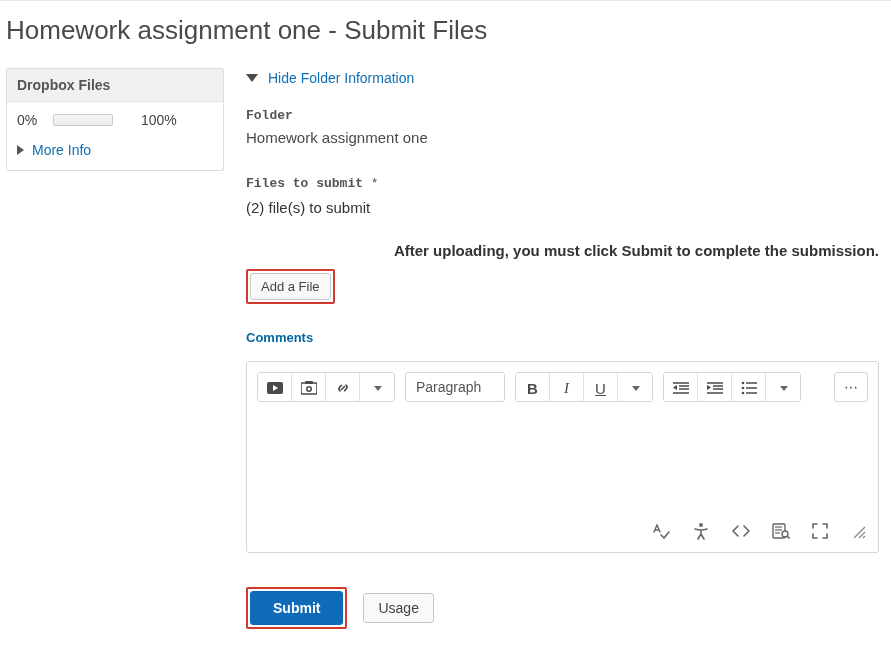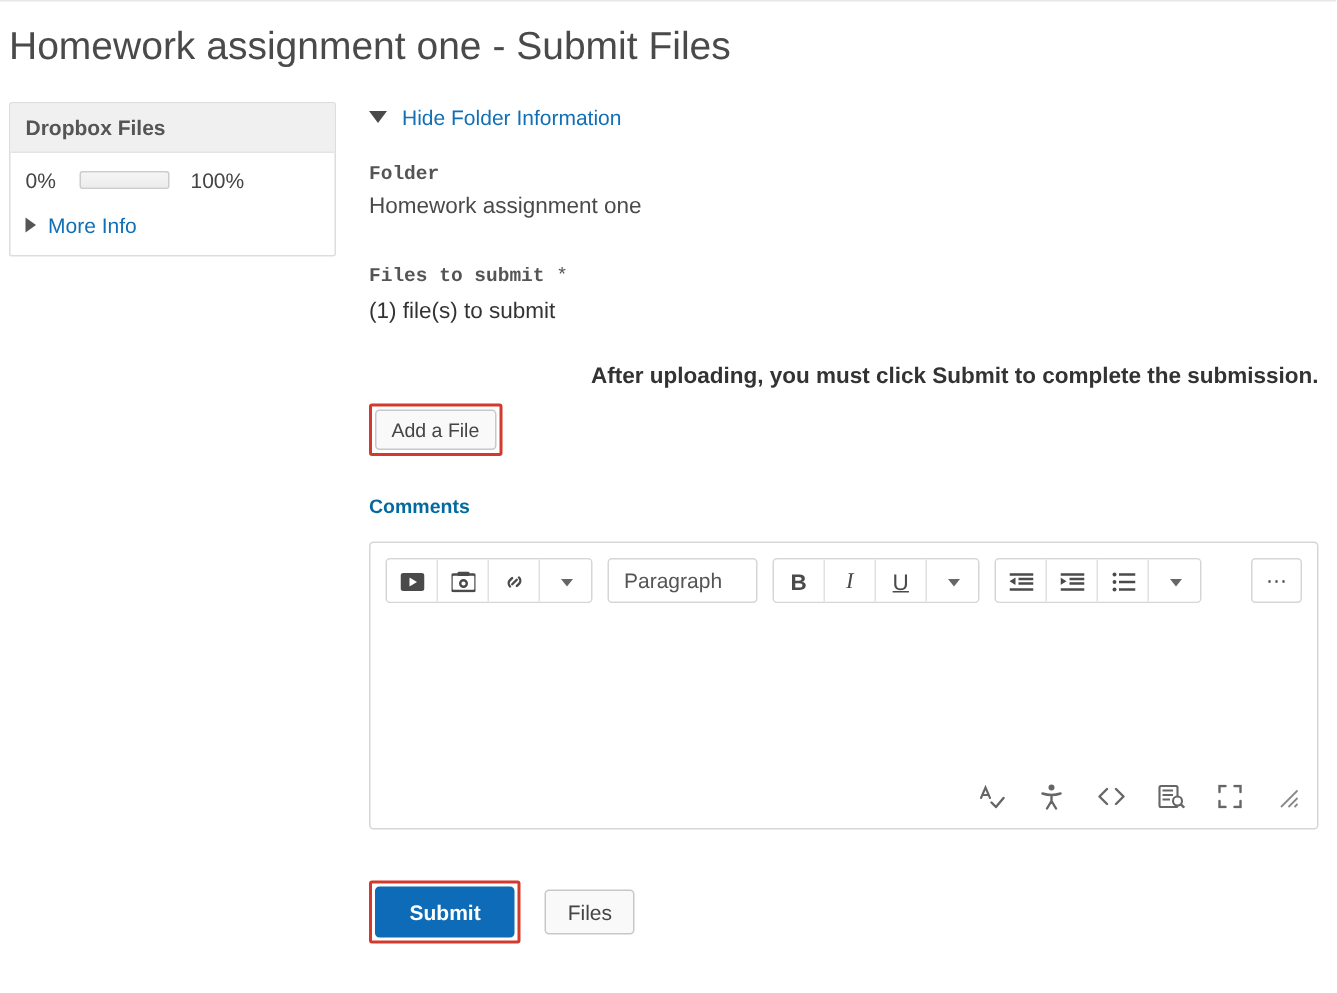--- a/index.html
+++ b/index.html
@@ -37,21 +37,21 @@
       border-bottom: 1px solid #e4e4e4;
     }
     .dropbox-body { padding: 10px 10px 12px 10px; }
     .usage-row { display: flex; align-items: center; gap: 8px; margin-bottom: 14px; }
     .usage-pct { color: #444; font-size: 14px; width: 28px; }
     .usage-bar {
       flex: 0 0 60px; height: 12px; border: 1px solid #ccc;
       background: linear-gradient(#f5f5f5,#ececec);
       border-radius: 2px;
     }
-    .usage-max { color: #444; font-size: 14px; margin-left: 6px; }
+    .usage-max { color: #444; font-size: 14px; margin-left: 20px; }
     .more-info-row { display: flex; align-items: center; gap: 8px; }
     .chevron-right {
       width: 0; height: 0;
       border-top: 5px solid transparent;
       border-bottom: 5px solid transparent;
       border-left: 7px solid #555;
     }
     .link { color: #116fb5; text-decoration: none; cursor: pointer; }
 
     .main { flex: 1; min-width: 0; padding-right: 6px; }
@@ -178,21 +178,21 @@
     <main class="main">
       <div class="hide-folder-row">
         <span class="tri-down"></span>
         <span class="link">Hide Folder Information</span>
       </div>
 
       <div class="field-label">Folder</div>
       <div class="folder-name">Homework assignment one</div>
 
       <div class="field-label req">Files to submit</div>
-      <div class="files-submit-count">(1) file(s) to submit</div>
+      <div class="files-submit-count">(2) file(s) to submit</div>
 
       <div class="upload-instruction">After uploading, you must click Submit to complete the submission.</div>
       <span class="highlight-red">
         <button class="btn small">Add a File</button>
       </span>
 
       <div class="comments-label">Comments</div>
 
       <div class="editor">
         <div class="editor-toolbar">
@@ -315,17 +315,17 @@
                 <line x1="13" y1="15" x2="15" y2="13" stroke="#888" stroke-width="1.2"></line>
               </svg>
           </span>
         </div>
       </div>
 
       <div class="actions">
         <span class="highlight-red">
           <button class="btn primary">Submit</button>
         </span>
-        <button class="btn">Files</button>
+        <button class="btn">Usage</button>
       </div>
     </main>
   </div>
 </div>
 
 </body></html>

